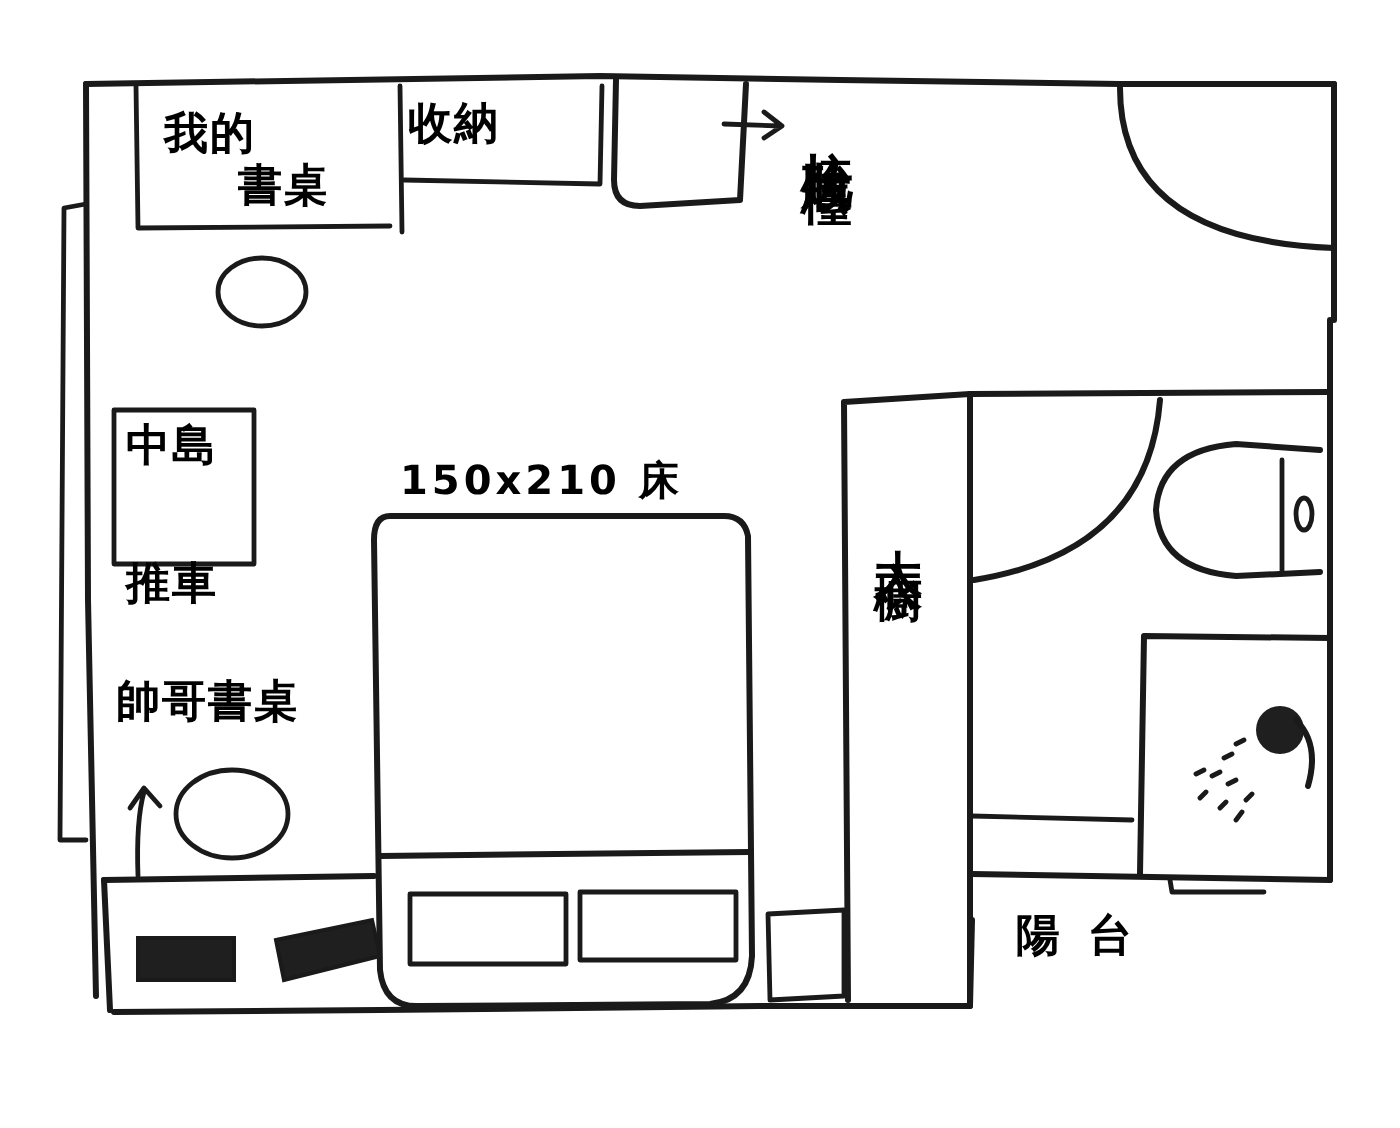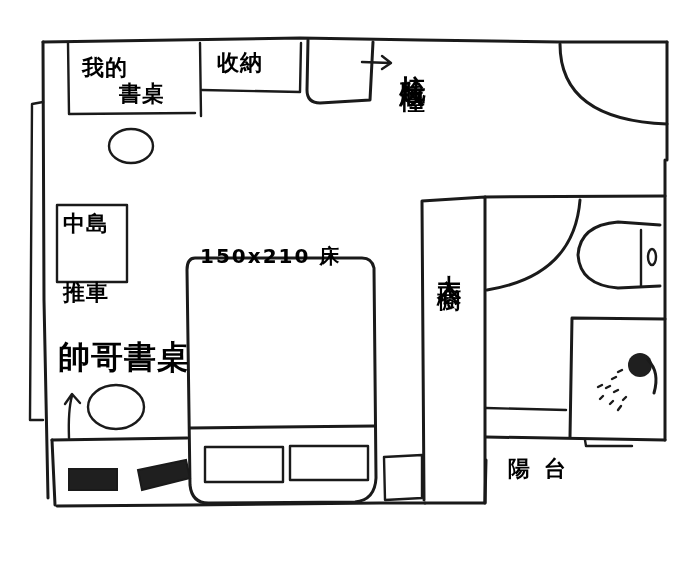--- a/index.html
+++ b/index.html
@@ -70,20 +70,20 @@
   <path class="ln-thin" d="M486 408 L566 410"></path>
   <path class="ln-thin" d="M585 440 L586 446 L632 446"></path>
 
   <circle cx="640" cy="365" r="12" fill="#1f1f1f"></circle>
   <path class="ln" d="M648 360 Q660 372 654 393"></path>
   <path class="ln-thin" d="M618 372 L622 370 M612 379 L616 377 M598 387 L602 385 M606 388 L610 386 M614 392 L618 390 M600 399 L603 396 M610 404 L613 401 M618 410 L621 406 M623 400 L626 397"></path>
 </svg>
 
 <div class="label" style="left:82px; top:57px; font-size:22px;">我的</div>
 <div class="label" style="left:119px; top:83px; font-size:22px;">書桌</div>
-<div class="label" style="left:217px; top:52px; font-size:22px;">收納</div>
+<div class="label" style="left:204px; top:52px; font-size:22px;">收納</div>
 <div class="label vert" style="left:400px; top:54px; font-size:26px;">梳妝檯</div>
 <div class="label" style="left:63px; top:213px; font-size:22px;">中島</div>
 <div class="label" style="left:63px; top:242px; font-size:22px;margin-top:40px;">推車</div>
-<div class="label" style="left:200px; top:230px; font-size:20px; letter-spacing:2px;margin-top:16px;">150x210 床</div>
-<div class="label" style="left:58px; top:341px; font-size:32px;">帥哥書桌</div>
+<div class="label" style="left:200px; top:230px; font-size:20px; letter-spacing:2px;">150x210 床</div>
+<div class="label" style="left:58px; top:341px; font-size:22px;">帥哥書桌</div>
 <div class="label vert" style="left:437px; top:255px; font-size:24px;">大衣櫥</div>
 <div class="label" style="left:508px; top:458px; font-size:22px; letter-spacing:14px;">陽台</div>
 
 </body></html>

